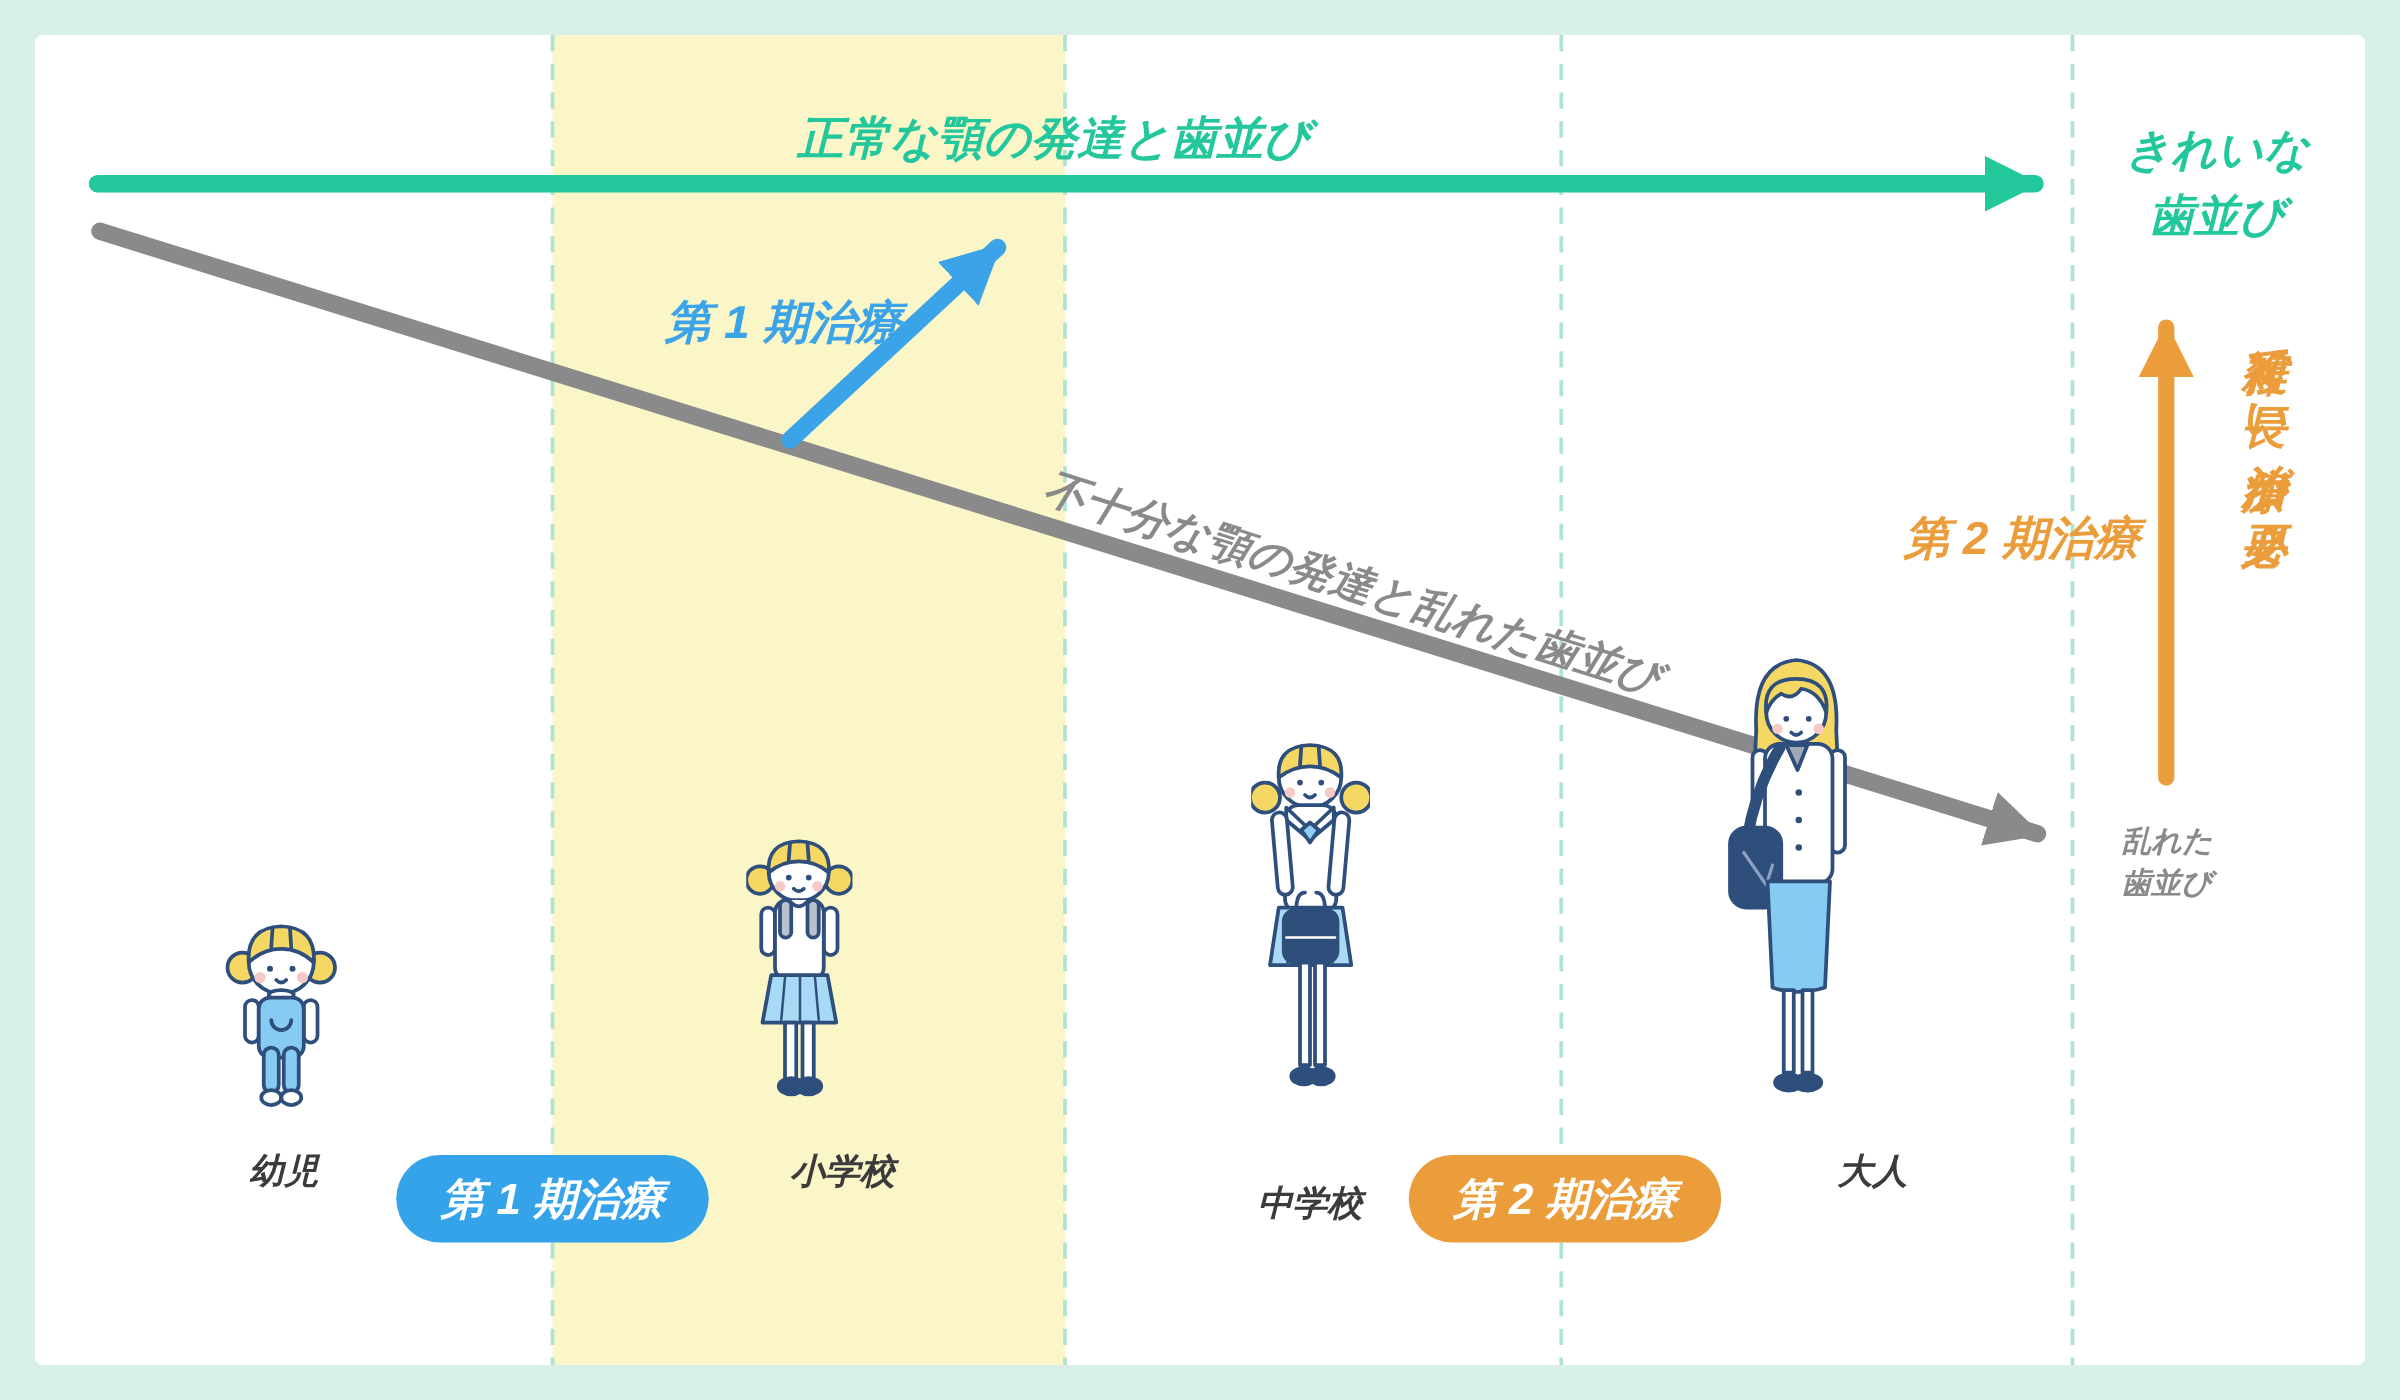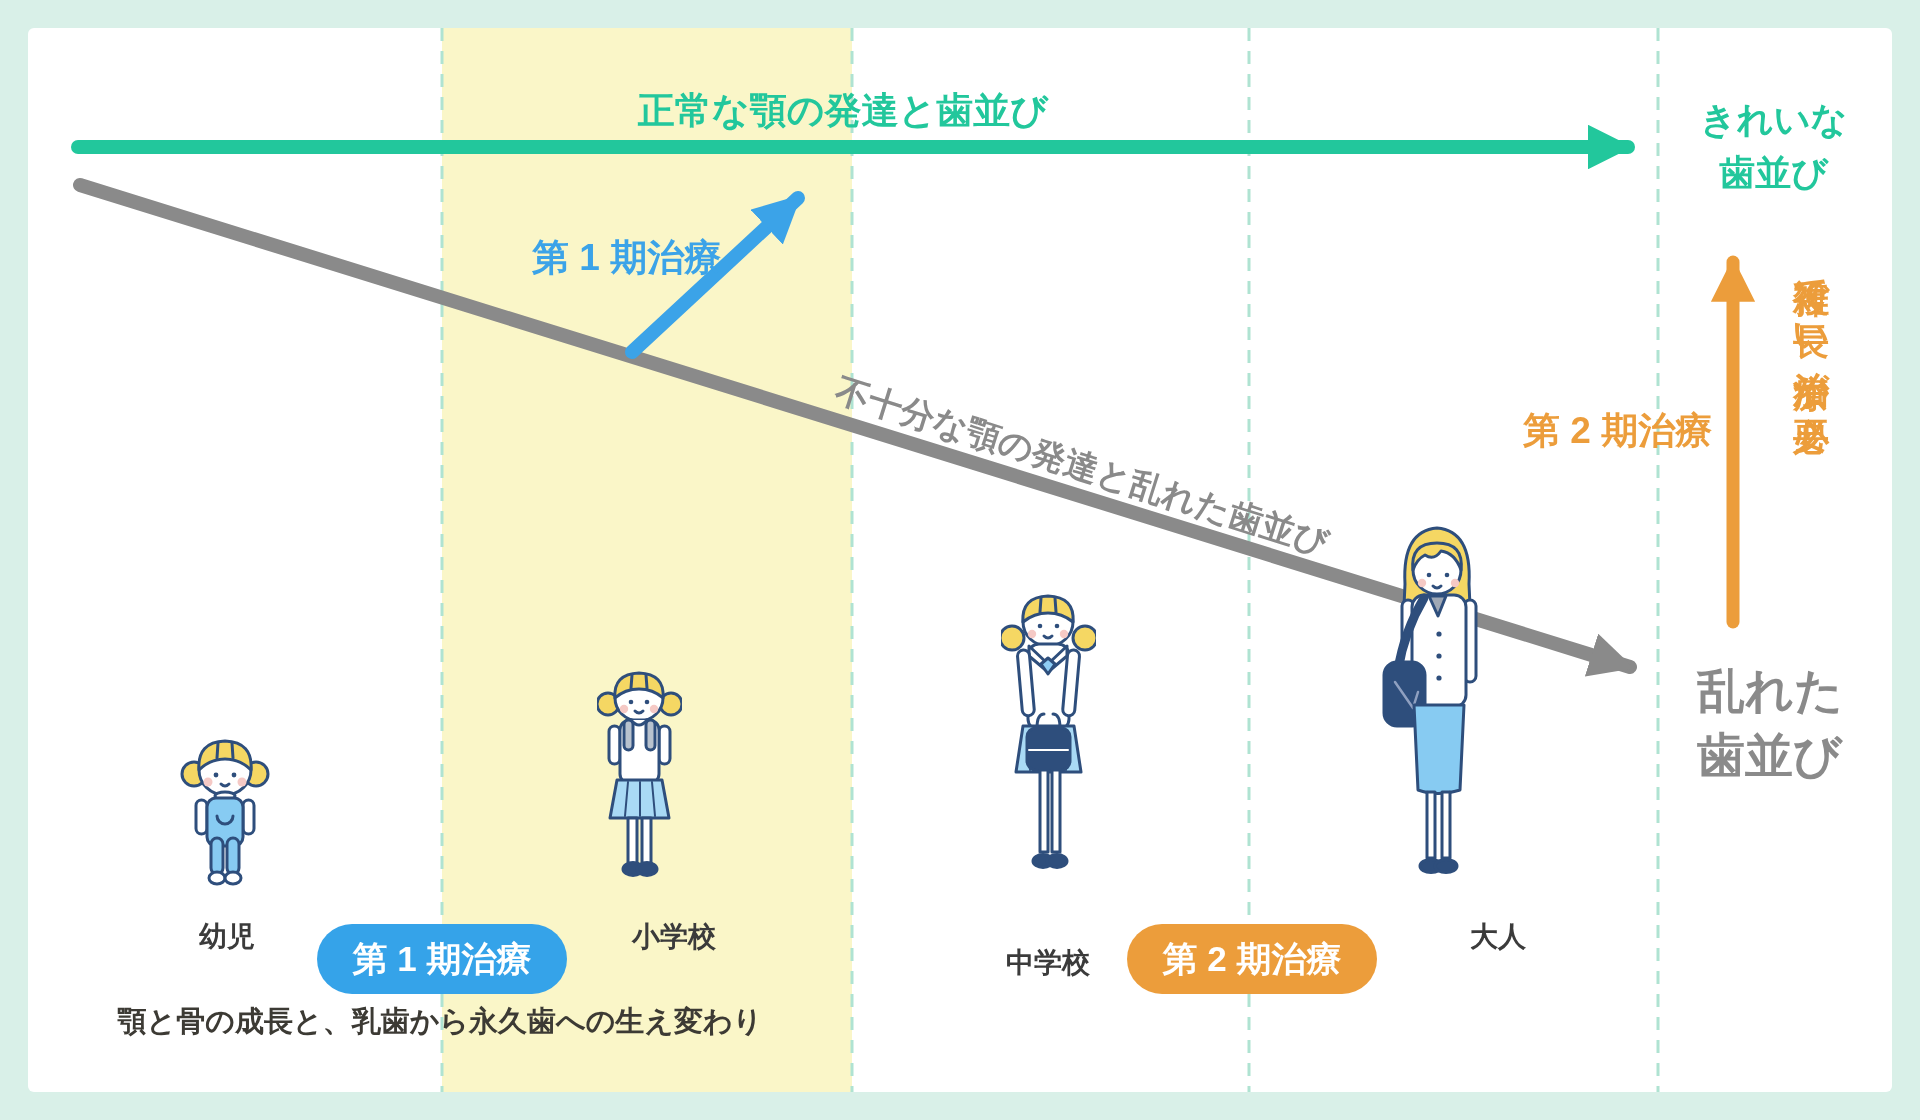--- a/index.html
+++ b/index.html
@@ -1,28 +1,28 @@
 <!DOCTYPE html>
 <html><head>
 <meta charset="utf-8">
 <style>
   html,body{margin:0;padding:0;}
   body{font-family:"Liberation Sans","DejaVu Sans",sans-serif;}
-  .root{position:relative;width:1920px;height:1120px;background:#D9F0E8;overflow:hidden;}
+  .root{position:relative;width:1920px;height:1120px;background:#D9F0E8;overflow:hidden;font-style:italic;}
   .canvas{position:absolute;left:28px;top:28px;width:1864px;height:1064px;background:#ffffff;border-radius:6px;}
   .yellow-band{position:absolute;left:442px;top:28px;width:410px;height:1064px;background:#FAF6C8;}
   .overlay{position:absolute;left:0;top:0;width:1920px;height:1120px;}
   .figure{position:absolute;}
   .txt{position:absolute;white-space:nowrap;font-weight:bold;}
   .t-title{font-size:37px;color:#22C79C;transform:translateX(-50%);}
   .t-teal{font-size:36px;color:#22C79C;line-height:1.47;}
   .t-blue-lg{font-size:37px;color:#3BA3E8;}
   .t-blue{font-size:34px;color:#3BA3E8;}
   .t-gray-rot{font-size:34px;color:#8A8A8A;transform:translate(-50%,-50%) rotate(17.5deg);}
-  .t-gray{font-size:48px;color:#8A8A8A;line-height:1.36;}
+  .t-gray{font-size:24px;color:#8A8A8A;line-height:1.36;}
   .t-orange-lg{font-size:37px;color:#EC9D3B;}
   .t-orange-vert{font-size:36px;color:#EC9D3B;writing-mode:vertical-rl;text-orientation:upright;letter-spacing:2px;}
   .stage-label{font-size:28px;color:#3B3B3B;transform:translateX(-50%);}
   .badge{position:absolute;width:250px;height:70px;border-radius:35px;display:flex;align-items:center;justify-content:center;
          color:#ffffff;font-size:35px;font-weight:bold;white-space:nowrap;}
   .badge-blue{background:#35A3E9;}
   .badge-orange{background:#EC9D3B;}
   .caption{font-size:29px;color:#3C3A34;transform:translateX(-50%);}
 </style>
 </head>
@@ -195,14 +195,13 @@
   </div>
 
   <div class="txt stage-label" style="left:227px;top:918px;">幼児</div>
   <div class="txt stage-label" style="left:642px;top:918px;margin-left:32px;">小学校</div>
   <div class="txt stage-label" style="left:1048px;top:944px;">中学校</div>
   <div class="txt stage-label" style="left:1498px;top:918px;">大人</div>
 
   <div class="badge badge-blue" style="left:317px;top:924px;">第 1 期治療</div>
   <div class="badge badge-orange" style="left:1127px;top:924px;">第 2 期治療</div>
 
-  <div class="txt caption" style="left:440px;top:1002px;">顎と骨の成長と、乳歯から永久歯への生え変わり</div>
 </div>
 
 </body></html>

